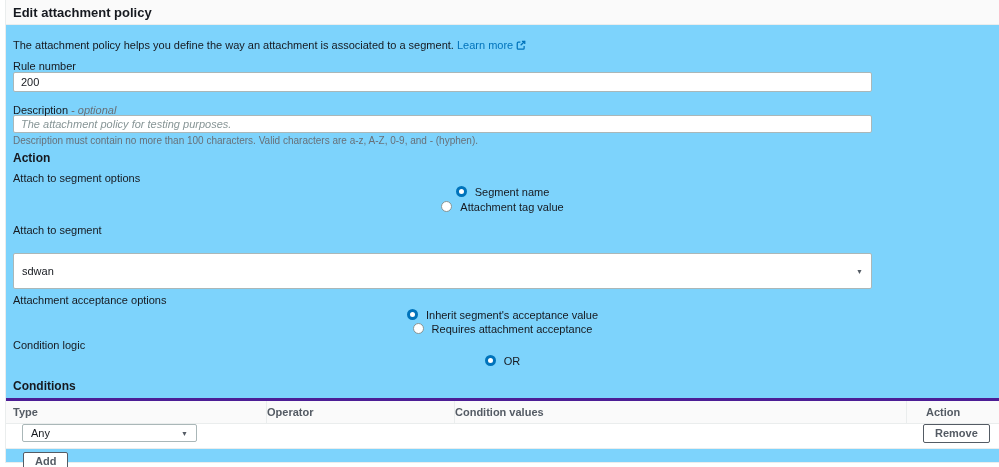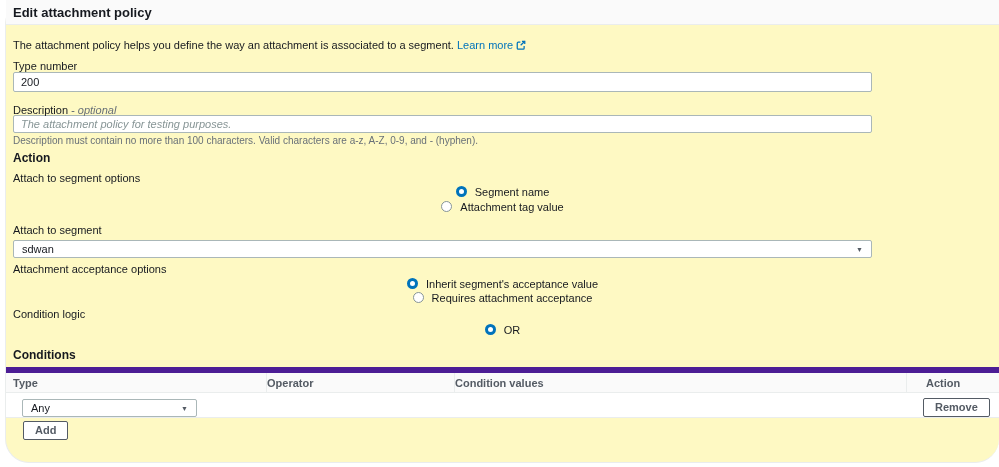--- a/index.html
+++ b/index.html
@@ -7,22 +7,21 @@
   body {
     width: 999px; height: 467px; overflow: hidden;
     background: #ffffff; color: #16191f;
     font-family: "Liberation Sans", sans-serif;
     font-size: 11px;
   }
   .panel {
     margin-left: 5px; height: 463px;
     border-left: 1px solid #eaeded;
     border-bottom: 1px solid #eaeded;
-    background: #fef9c3;
-    border-radius: 24px;
+    background: #7dd3fc;
   }
   .panel-header {
     height: 25px; background: #fafafa;
     border-bottom: 1px solid #eaeded;
     display: flex; align-items: center;
     padding: 0 7px;
   }
   .panel-header h1 { margin: 0; font-size: 13px; font-weight: 700; color: #16191f; }
 
   .content { padding: 0 7px; }
@@ -63,36 +62,36 @@
   .rr-2 { margin-top: 2px; }
   .rr-3 { margin-top: 2px; }
   .rr-4 { margin-top: 1px; }
   .rr-5 { margin-top: 3px; }
   .rr-6 { margin-top: 1px; }
   .radio { width: 11px; height: 11px; border-radius: 50%; background: #fff; flex: 0 0 auto; }
   .radio.checked { border: 3.5px solid #0073bb; }
   .radio.unchecked { border: 1px solid #879596; }
 
   .select {
-    width: 859px; height: 18px; margin-top: 4px;
+    width: 859px; height: 36px; margin-top: 17px;
     border: 1px solid #aab7b8; border-radius: 2px;
     background: #fff; padding: 0 8px;
     display: flex; align-items: center; justify-content: space-between;
     font-size: 11px; cursor: pointer;
   }
   .caret { font-size: 7px; color: #545b64; line-height: 1; }
 
   .cond-table { margin: 6px -7px 0; }
   .thead {
     display: flex; align-items: center;
     height: 26px; background: #fafafa;
-    border-top: 6px solid #4c1d95; border-bottom: 1px solid #eaeded;
+    border-top: 3px solid #4c1d95; border-bottom: 1px solid #eaeded;
     font-weight: 700; font-size: 11px; color: #545b64;
   }
-  .trow { display: flex; align-items: flex-end; height: 25px; border-bottom: 1px solid #eaeded; background: #fff; }
+  .trow { display: flex; align-items: flex-start; height: 25px; border-bottom: 1px solid #eaeded; background: #fff; }
   .col-type { width: 260px; flex: 0 0 auto; }
   .col-op { width: 188px; flex: 0 0 auto; }
   .col-val { flex: 1 1 auto; }
   .col-action { width: 93px; flex: 0 0 auto; }
   .thead .th { padding-left: 0; align-self: stretch; display: flex; align-items: center; }
   .thead .th:first-child { padding-left: 7px; }
   .thead .th + .th { border-left: 1px solid #eaeded; }
   .thead .col-action { padding-left: 19px; }
   .row-select { width: 175px; margin-left: 16px; margin-top: 0; height: 18px; }
   .btn {
@@ -117,21 +116,21 @@
 
     <p class="intro">
       <span>The attachment policy helps you define the way an attachment is associated to a segment.</span>
       <a class="link"><span>Learn more</span><svg class="ext-icon" width="10" height="10" viewBox="0 0 16 16" fill="none" stroke="#0073bb" stroke-width="2">
             <path d="M13 9.5V13a1.5 1.5 0 0 1-1.5 1.5h-8A1.5 1.5 0 0 1 2 13V5a1.5 1.5 0 0 1 1.5-1.5H7"></path>
             <path d="M9.5 2H14v4.5"></path>
             <path d="M14 2 7.5 8.5"></path>
           </svg></a>
     </p>
 
-    <label class="field-label lbl-rule">Type number</label>
+    <label class="field-label lbl-rule">Rule number</label>
     <input class="text-input input-rule" value="200" style="">
 
     <label class="field-label lbl-desc"><span>Description</span> <span class="optional">- optional</span></label>
     <input class="text-input input-desc" placeholder="The attachment policy for testing purposes." style="">
     <div class="constraint">Description must contain no more than 100 characters. Valid characters are a-z, A-Z, 0-9, and - (hyphen).</div>
 
     <h2 class="section-title">Action</h2>
 
     <div class="field-label group-label">Attach to segment options</div>
     <div class="radio-row rr-1">

